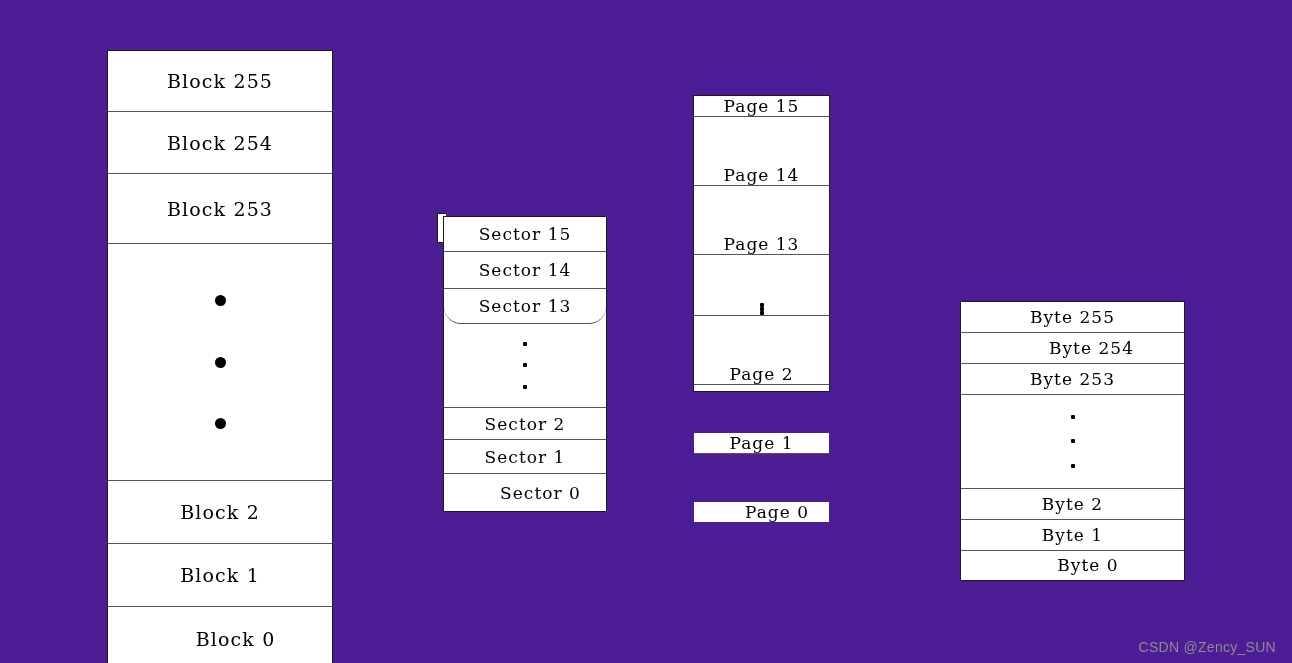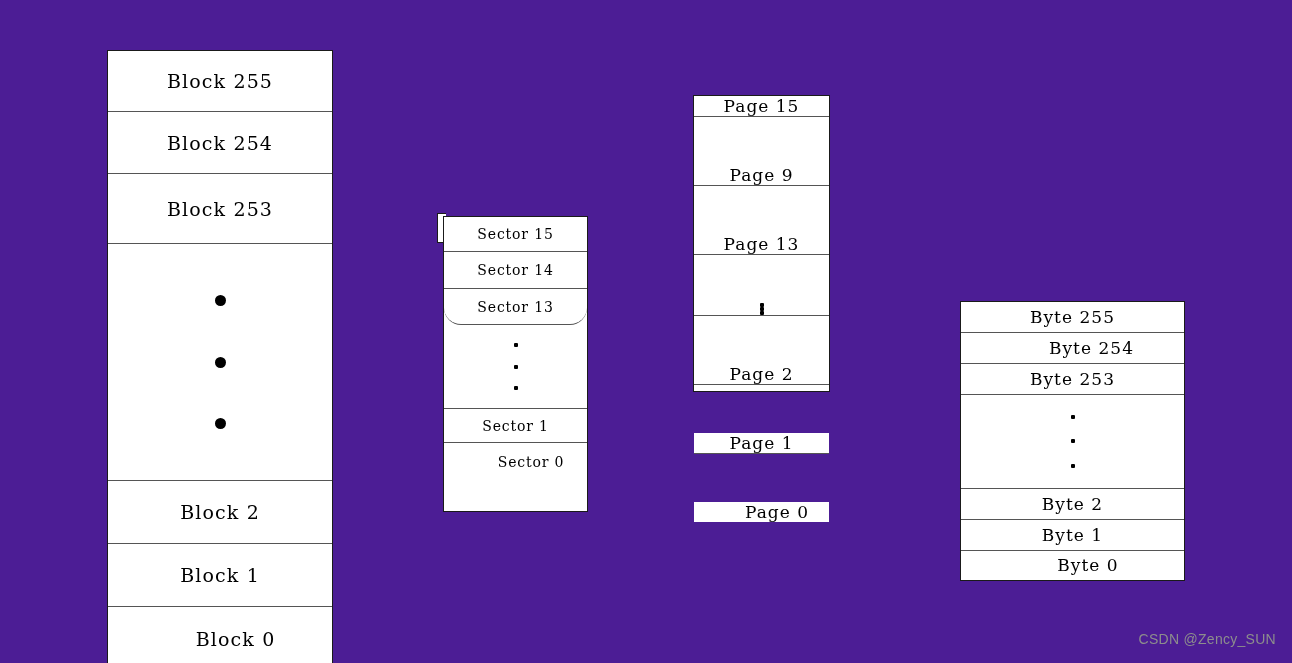--- a/index.html
+++ b/index.html
@@ -70,23 +70,23 @@
     width: 226px;
     height: 620px;
     font-size: 19px;
   }
   #block-column .cell { flex: 0 0 auto; }
 
   
   #sector-column {
     left: 443px;
     top: 216px;
-    width: 145px;
+    width: 164px;
     height: 296px;
-    font-size: 14px;
+    font-size: 17px;
   }
   
   #sector-notch {
     position: absolute;
     left: 437px;
     top: 213px;
     width: 9px;
     height: 30px;
     background: #ffffff;
     border-left: 1px solid #1a1a1a;
@@ -111,21 +111,21 @@
     top: 301px;
     width: 225px;
     height: 280px;
     font-size: 17px;
   }
 
   
   #watermark {
     position: absolute;
     right: 16px;
-    bottom: 16px;
+    bottom: 8px;
     color: #8d8d8d;
     font-family: "Liberation Sans", "DejaVu Sans", sans-serif;
     font-size: 14px;
     letter-spacing: 0.02em;
   }
 </style>
 </head>
 <body>
 
 <div id="canvas">
@@ -166,34 +166,37 @@
         <span>Sector 14</span>
       </div>
       <div class="cell" style="height: 36px; border-radius: 17px;">
         <span>Sector 13</span>
       </div>
       <div class="cell ellipsis" style="height: 84px;">
         <span class="dot small"></span>
         <span class="dot small"></span>
         <span class="dot small"></span>
       </div>
+      <div class="cell" style="height: 33px;">
+        <span>Sector 2</span>
+      </div>
       <div class="cell" style="height: 34px;">
         <span>Sector 1</span>
       </div>
       <div class="cell" style="height: 37px;">
         <span>Sector 0</span>
       </div>
     </div>
 
   <div class="column" id="page-column">
       <div class="cell" style="height: 38px;">
         <span>Page 15</span>
       </div>
       <div class="cell" style="height: 37px;">
-        <span>Page 9</span>
+        <span>Page 14</span>
       </div>
       <div class="cell" style="height: 37px;">
         <span>Page 13</span>
       </div>
       <div class="cell ellipsis" style="height: 83px;">
         <span class="dot small"></span>
         <span class="dot small"></span>
         <span class="dot small"></span>
       </div>
       <div class="cell" style="height: 33px;">

